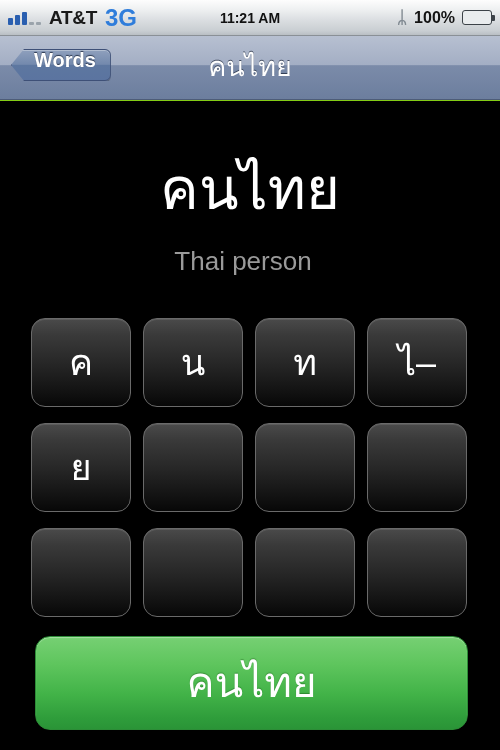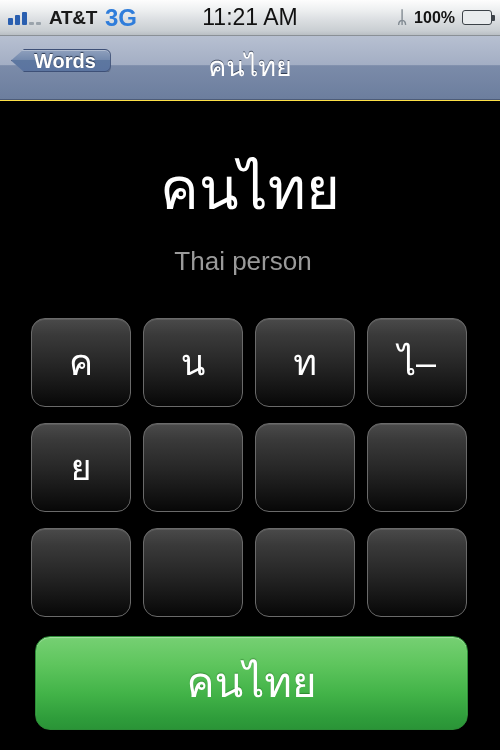--- a/index.html
+++ b/index.html
@@ -9,21 +9,21 @@
     height: 750px;
     background: #000;
     font-family: "Liberation Sans", "DejaVu Sans", sans-serif;
     overflow: hidden;
   }
 
   #screen {
     position: relative;
     width: 500px;
     height: 750px;
-    background: #fde047;
+    background: #84cc16;
     overflow: hidden;
   }
 
   
   #status-bar {
     position: absolute;
     top: 0; left: 0;
     width: 500px;
     height: 36px;
     background: linear-gradient(to bottom,
@@ -88,22 +88,22 @@
     color: #1a1a1a;
     letter-spacing: -0.3px;
   }
   #network-label {
     font-size: 24px;
     font-weight: bold;
     color: #2f7ddb;
     letter-spacing: -0.2px;
   }
   #status-time {
-    font-size: 23px;
-    font-weight: normal;
+    font-size: 14px;
+    font-weight: bold;
     color: #111;
     letter-spacing: 0px;
   }
   #bluetooth-icon {
     font-size: 17px;
     color: #818a92;
     line-height: 1;
     font-weight: bold;
   }
   #battery-percent {
@@ -162,24 +162,24 @@
     text-shadow: 0 -1px 0 rgba(30,40,60,0.75);
     pointer-events: none;
     line-height: 1;
   }
 
   
   #back-button {
     position: absolute;
     left: 11px;
     top: 13px;
-    height: 23px;
+    height: 32px;
     padding: 0 14px 0 22px;
     display: flex;
-    align-items: flex-end;
+    align-items: flex-start;
     background: linear-gradient(to bottom,
         #8fa0bd 0%,
         #7389ad 48%,
         #5d77a0 50%,
         #5b74a0 100%);
     border: 1px solid #3e5077;
     color: #ffffff;
     font-size: 20px;
     font-weight: bold;
     text-shadow: 0 -1px 1px rgba(20,30,50,0.8);

